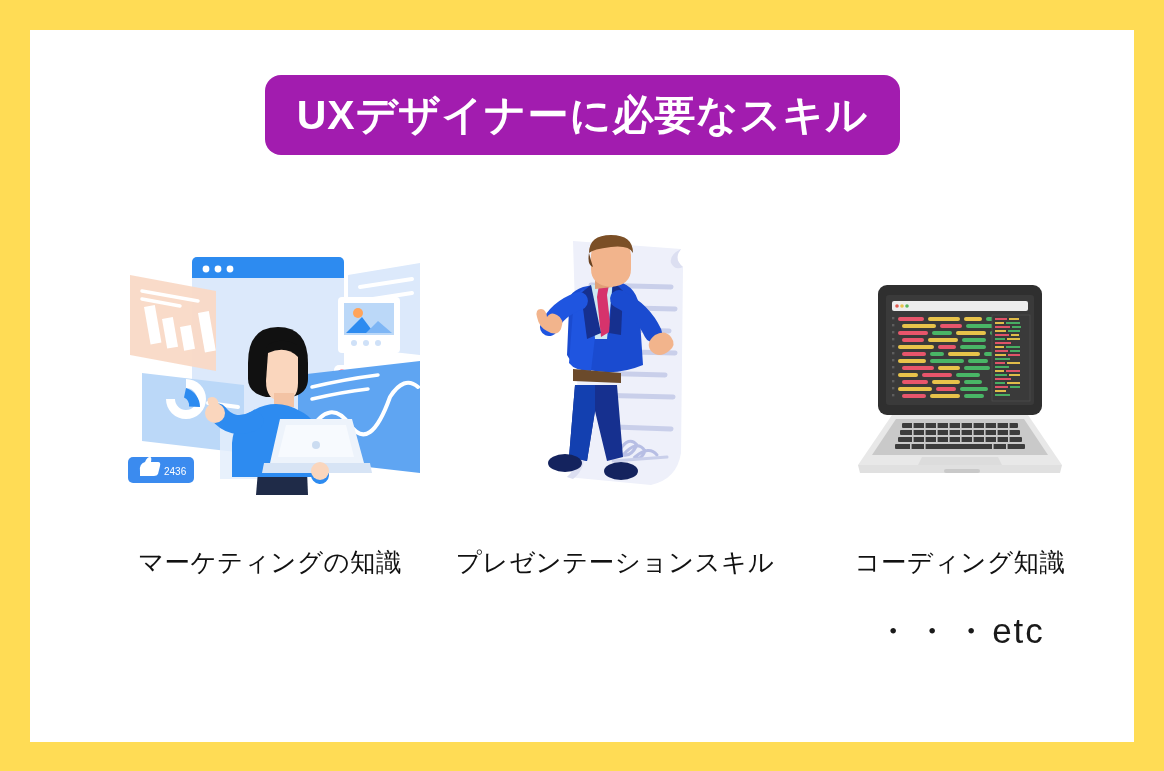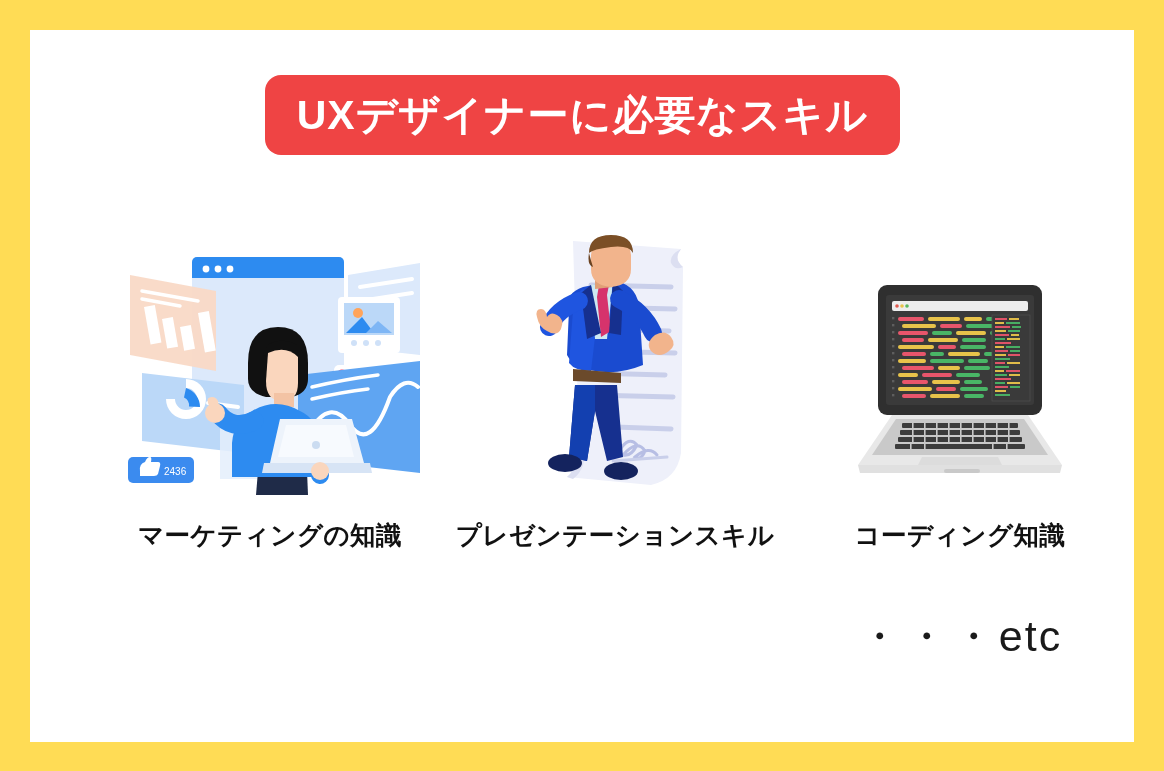--- a/index.html
+++ b/index.html
@@ -30,21 +30,21 @@
     background: #FFFFFF;
   }
 
   
   #title-pill {
     position: absolute;
     left: 235px;
     top: 45px;
     width: 635px;
     height: 80px;
-    background: #ef4444;
+    background: #a21caf;
     border-radius: 16px;
     display: flex;
     align-items: center;
     justify-content: center;
   }
   #title-text {
     color: #FFFFFF;
     font-size: 41px;
     font-weight: bold;
     letter-spacing: 1px;
@@ -60,38 +60,38 @@
   #col-1 { left: 60px;  width: 360px; }
   #col-2 { left: 420px; width: 330px; }
   #col-3 { left: 760px; width: 340px; }
 
   .art {
     position: relative;
     height: 260px;
   }
   .caption {
     position: absolute;
-    top: 283px;
+    top: 310px;
     width: 100%;
     text-align: center;
     font-size: 25.5px;
-    font-weight: bold;
+    font-weight: normal;
     color: #111111;
     white-space: nowrap;
     letter-spacing: 0.5px;
   }
 
   
   #etc-row {
     position: absolute;
     left: 760px;
     top: 578px;
     width: 340px;
     text-align: center;
-    font-size: 43px;
+    font-size: 35px;
     color: #1a1a1a;
     letter-spacing: 2px;
   }
   #etc-row .dots { letter-spacing: 4px; }
 
   svg { display: block; }
 </style>
 </head>
 <body>
 

